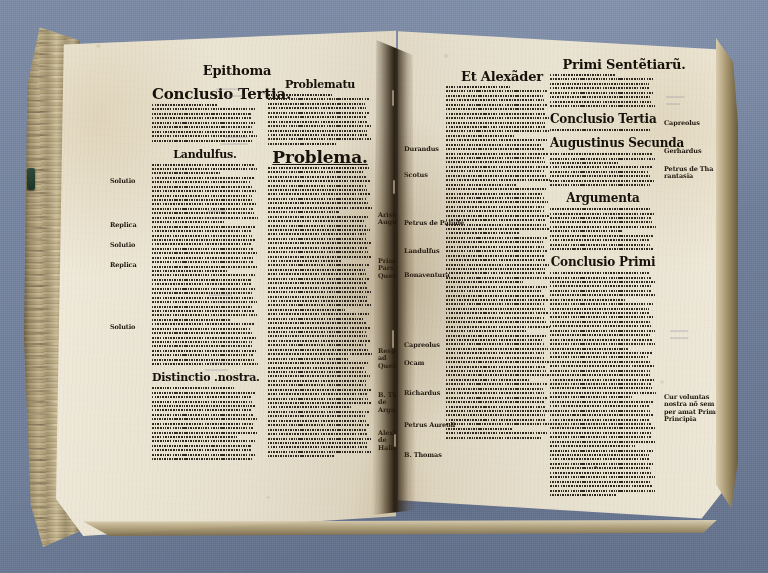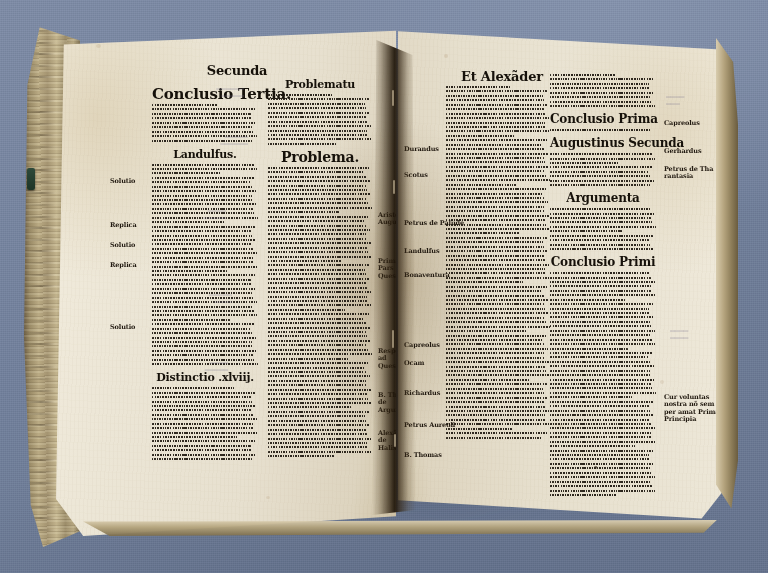--- a/index.html
+++ b/index.html
@@ -211,21 +211,21 @@
         <div class="ridge" style="top: 506.8px; opacity: 0.43;"></div>
       </div>
     <div class="clasp"></div>
 
     <div class="page" id="verso">
       <div class="page-grain"></div>
       <div class="foxing" style="left:40px;top:18px;width:5px;height:4px;opacity:.5"></div>
       <div class="foxing" style="left:210px;top:470px;width:4px;height:3px;opacity:.45"></div>
       <div class="foxing" style="left:96px;top:498px;width:6px;height:3px;opacity:.35"></div>
 
-      <div class="hdr running blk" id="verso-running" style="position:absolute;left:96px;top:38px;width:170px;">Secunda</div>
+      <div class="hdr running blk" id="verso-running" style="position:absolute;left:96px;top:38px;width:170px;">Epithoma</div>
 
       <div class="col" id="verso-c1" style="left:96px;top:56px;width:106px;">
           <div class="hdr section-head blk" style="font-size: 15px;">Conclusio Tertia.</div>
           <div class="ln" style="width: 62%;"></div>
           <div class="ln v2" style="width: 97%;"></div>
           <div class="ln v3" style="width: 93%;"></div>
           <div class="ln" style="width: 94%;"></div>
           <div class="ln v2" style="width: 98%;"></div>
           <div class="ln v3" style="width: 94%;"></div>
           <div class="ln" style="width: 95%;"></div>
@@ -271,21 +271,21 @@
           <div class="ln" style="width: 97%;"></div>
           <div class="ln v2" style="width: 93%;"></div>
           <div class="ln v3" style="width: 94%;"></div>
           <div class="ln" style="width: 98%;"></div>
           <div class="ln v2" style="width: 94%;"></div>
           <div class="ln v3" style="width: 95%;"></div>
           <div class="ln" style="width: 99%;"></div>
           <div class="ln v2" style="width: 95%;"></div>
           <div class="ln v3" style="width: 96%;"></div>
           <div class="ln" style="width: 100%;"></div>
-          <div class="hdr section-head blk" style="font-size: 11px;">Distinctio .xlviij.</div>
+          <div class="hdr section-head blk" style="font-size: 11px;">Distinctio .nostra.</div>
           <div class="ln v2" style="width: 77%;"></div>
           <div class="ln v3" style="width: 97%;"></div>
           <div class="ln" style="width: 93%;"></div>
           <div class="ln v2" style="width: 94%;"></div>
           <div class="ln v3" style="width: 98%;"></div>
           <div class="ln" style="width: 94%;"></div>
           <div class="ln v2" style="width: 95%;"></div>
           <div class="ln v3" style="width: 99%;"></div>
           <div class="ln" style="width: 95%;"></div>
           <div class="ln v2" style="width: 96%;"></div>
@@ -304,21 +304,21 @@
           <div class="ln v3" style="width: 93%;"></div>
           <div class="ln" style="width: 94%;"></div>
           <div class="ln v2" style="width: 98%;"></div>
           <div class="ln v3" style="width: 94%;"></div>
           <div class="ln" style="width: 95%;"></div>
           <div class="ln v2" style="width: 99%;"></div>
           <div class="ln v3" style="width: 95%;"></div>
           <div class="ln" style="width: 96%;"></div>
           <div class="ln v2" style="width: 100%;"></div>
           <div class="ln v3" style="width: 65%;"></div>
-          <div class="hdr section-head blk" style="font-size: 14px;">Problema.</div>
+          <div class="hdr section-head blk" style="font-size: 17px; text-decoration: underline;">Problema.</div>
           <div class="ln" style="width: 97%;"></div>
           <div class="ln v2" style="width: 93%;"></div>
           <div class="ln v3" style="width: 94%;"></div>
           <div class="ln" style="width: 98%;"></div>
           <div class="ln v2" style="width: 94%;"></div>
           <div class="ln v3" style="width: 95%;"></div>
           <div class="ln" style="width: 99%;"></div>
           <div class="ln v2" style="width: 95%;"></div>
           <div class="ln v3" style="width: 96%;"></div>
           <div class="ln" style="width: 100%;"></div>
@@ -407,20 +407,21 @@
 Halis</div>
       </div>
 
     <div class="page" id="recto">
       <div class="page-grain"></div>
       <div class="foxing" style="left:46px;top:30px;width:4px;height:4px;opacity:.55"></div>
       <div class="foxing" style="left:160px;top:400px;width:5px;height:3px;opacity:.4"></div>
       <div class="foxing" style="left:262px;top:356px;width:4px;height:4px;opacity:.4"></div>
 
       <div class="hdr running blk" id="recto-running-l" style="position:absolute;left:44px;top:46px;width:120px;">Et Alexãder</div>
+      <div class="hdr running blk" id="recto-running-r" style="position:absolute;left:146px;top:34px;width:160px;">Primi Sentẽtiarũ.</div>
 
       <div class="col" id="recto-c1" style="left:48px;top:62px;width:104px;">
           <div class="ln" style="width: 62%;"></div>
           <div class="ln v2" style="width: 97%;"></div>
           <div class="ln v3" style="width: 93%;"></div>
           <div class="ln" style="width: 94%;"></div>
           <div class="ln v2" style="width: 98%;"></div>
           <div class="ln v3" style="width: 94%;"></div>
           <div class="ln" style="width: 95%;"></div>
           <div class="ln v2" style="width: 99%;"></div>
@@ -499,21 +500,21 @@
         </div>
       <div class="col" id="recto-c2" style="left:152px;top:50px;width:106px;">
           <div class="ln" style="width: 62%;"></div>
           <div class="ln v2" style="width: 97%;"></div>
           <div class="ln v3" style="width: 93%;"></div>
           <div class="ln" style="width: 94%;"></div>
           <div class="ln v2" style="width: 98%;"></div>
           <div class="ln v3" style="width: 94%;"></div>
           <div class="ln" style="width: 95%;"></div>
           <div class="ln v2" style="width: 99%;"></div>
-          <div class="hdr section-head blk" style="font-size: 12px;">Conclusio Prima</div>
+          <div class="hdr section-head blk" style="font-size: 12px;">Conclusio Tertia</div>
           <div class="ln v3" style="width: 95%;"></div>
           <div class="hdr section-head blk" style="font-size: 12px;">Augustinus Secunda</div>
           <div class="ln" style="width: 96%;"></div>
           <div class="ln v2" style="width: 100%;"></div>
           <div class="ln v3" style="width: 65%;"></div>
           <div class="ln" style="width: 97%;"></div>
           <div class="ln v2" style="width: 93%;"></div>
           <div class="ln v3" style="width: 94%;"></div>
           <div class="ln" style="width: 98%;"></div>
           <div class="ln v2" style="width: 94%;"></div>

